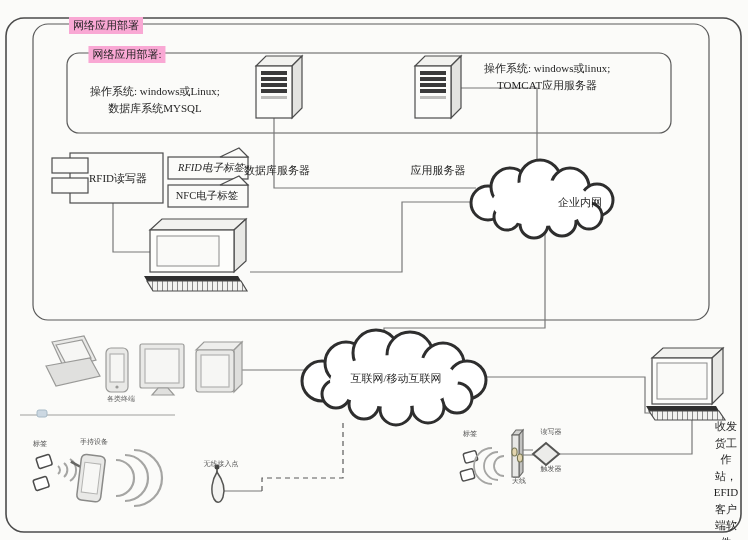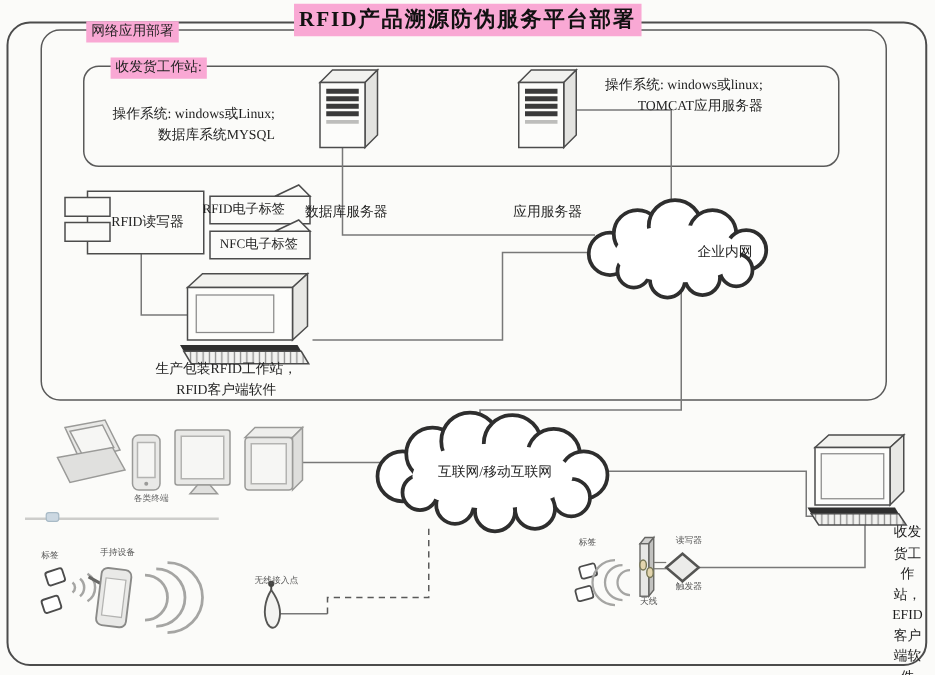--- a/index.html
+++ b/index.html
@@ -1,21 +1,21 @@
 <!DOCTYPE html>
 <html><head>
 <meta charset="utf-8">
 <style>
   html,body{margin:0;padding:0;background:#fbfbf9;}
   .stage{position:relative;width:748px;height:540px;background:#fbfbf9;overflow:hidden;
          font-family:"Liberation Serif","DejaVu Serif",serif;}
   .stage svg{position:absolute;left:0;top:0;}
   .lbl{position:absolute;transform:translateX(-50%);color:#1f1f1f;white-space:pre-line;
        text-align:center;line-height:1.5;font-family:"Liberation Serif","DejaVu Serif",serif;}
-  .leftal{transform:none;text-align:right;}
+  .leftal{transform:none;text-align:center;}
   .s11{font-size:11px;}
   .s10{font-size:10.5px;}
   .s7{font-size:7px;color:#666;}
   .s6{font-size:7px;color:#555;line-height:1.1;}
   .bg{background:#f9a8d4;padding:0 4px;}
   .title{font-size:17px;font-weight:bold;letter-spacing:1.5px;color:#111;}
 </style>
 </head>
 <body>
 
@@ -211,37 +211,34 @@
     <ellipse cx="514.5" cy="452" rx="2.6" ry="4" fill="#e3d5ae" stroke="#777755"></ellipse>
     <ellipse cx="520" cy="458" rx="2.6" ry="4" fill="#e3d5ae" stroke="#777755"></ellipse>
   </g>
   <g stroke="#787876" stroke-width="1">
     <line x1="523" y1="450" x2="533" y2="450"></line>
     <line x1="523" y1="455" x2="533" y2="455"></line>
   </g>
   <polygon points="533,454 546,443 559,454 546,465" fill="#ececea" stroke="#555553" stroke-width="2"></polygon>
 </svg>
 
-<div class="lbl title bg" style="left:374px;top:3px;">RFID产品溯源防伪服务平台部署</div>
 <div class="lbl s11 bg" style="left:106px;top:17px;">网络应用部署</div>
-<div class="lbl s11 bg" style="left:127px;top:46px;">收发货工作站:</div>
+<div class="lbl s11 bg" style="left:127px;top:46px;">网络应用部署:</div>
 
 <div class="lbl s11 leftal" style="left:90px;top:83px;">操作系统: windows或Linux;
 数据库系统MYSQL</div>
 <div class="lbl s11 leftal" style="left:484px;top:60px;">操作系统: windows或linux;
 TOMCAT应用服务器</div>
 <div class="lbl s11" style="left:277px;top:117px;margin-top:45px;">数据库服务器</div>
 <div class="lbl s11" style="left:438px;top:117px;margin-top:45px;">应用服务器</div>
 
 <div class="lbl s11" style="left:118px;top:170px;text-align:right;">RFID读写器</div>
-<div class="lbl s10" style="left:195px;top:160px;">RFID电子标签</div>
+<div class="lbl s10" style="left:211px;top:160px;font-style:italic;">RFID电子标签</div>
 <div class="lbl s10" style="left:207px;top:188px;">NFC电子标签</div>
 
-<div class="lbl s11" style="left:181px;top:287px;">生产包装RFID工作站，
-RFID客户端软件</div>
 <div class="lbl s11" style="left:678px;top:418px;margin-left:48px;">收发货工作站，
 EFID客户端软件</div>
 
 <div class="lbl s11" style="left:544px;top:194px;margin-left:36px;">企业内网</div>
 <div class="lbl s11" style="left:396px;top:370px;">互联网/移动互联网</div>
 
 <div class="lbl s7" style="left:121px;top:394px;">各类终端</div>
 <div class="lbl s6" style="left:40px;top:441px;">标签</div>
 <div class="lbl s6" style="left:94px;top:439px;">手持设备</div>
 <div class="lbl s6" style="left:221px;top:461px;">无线接入点</div>

